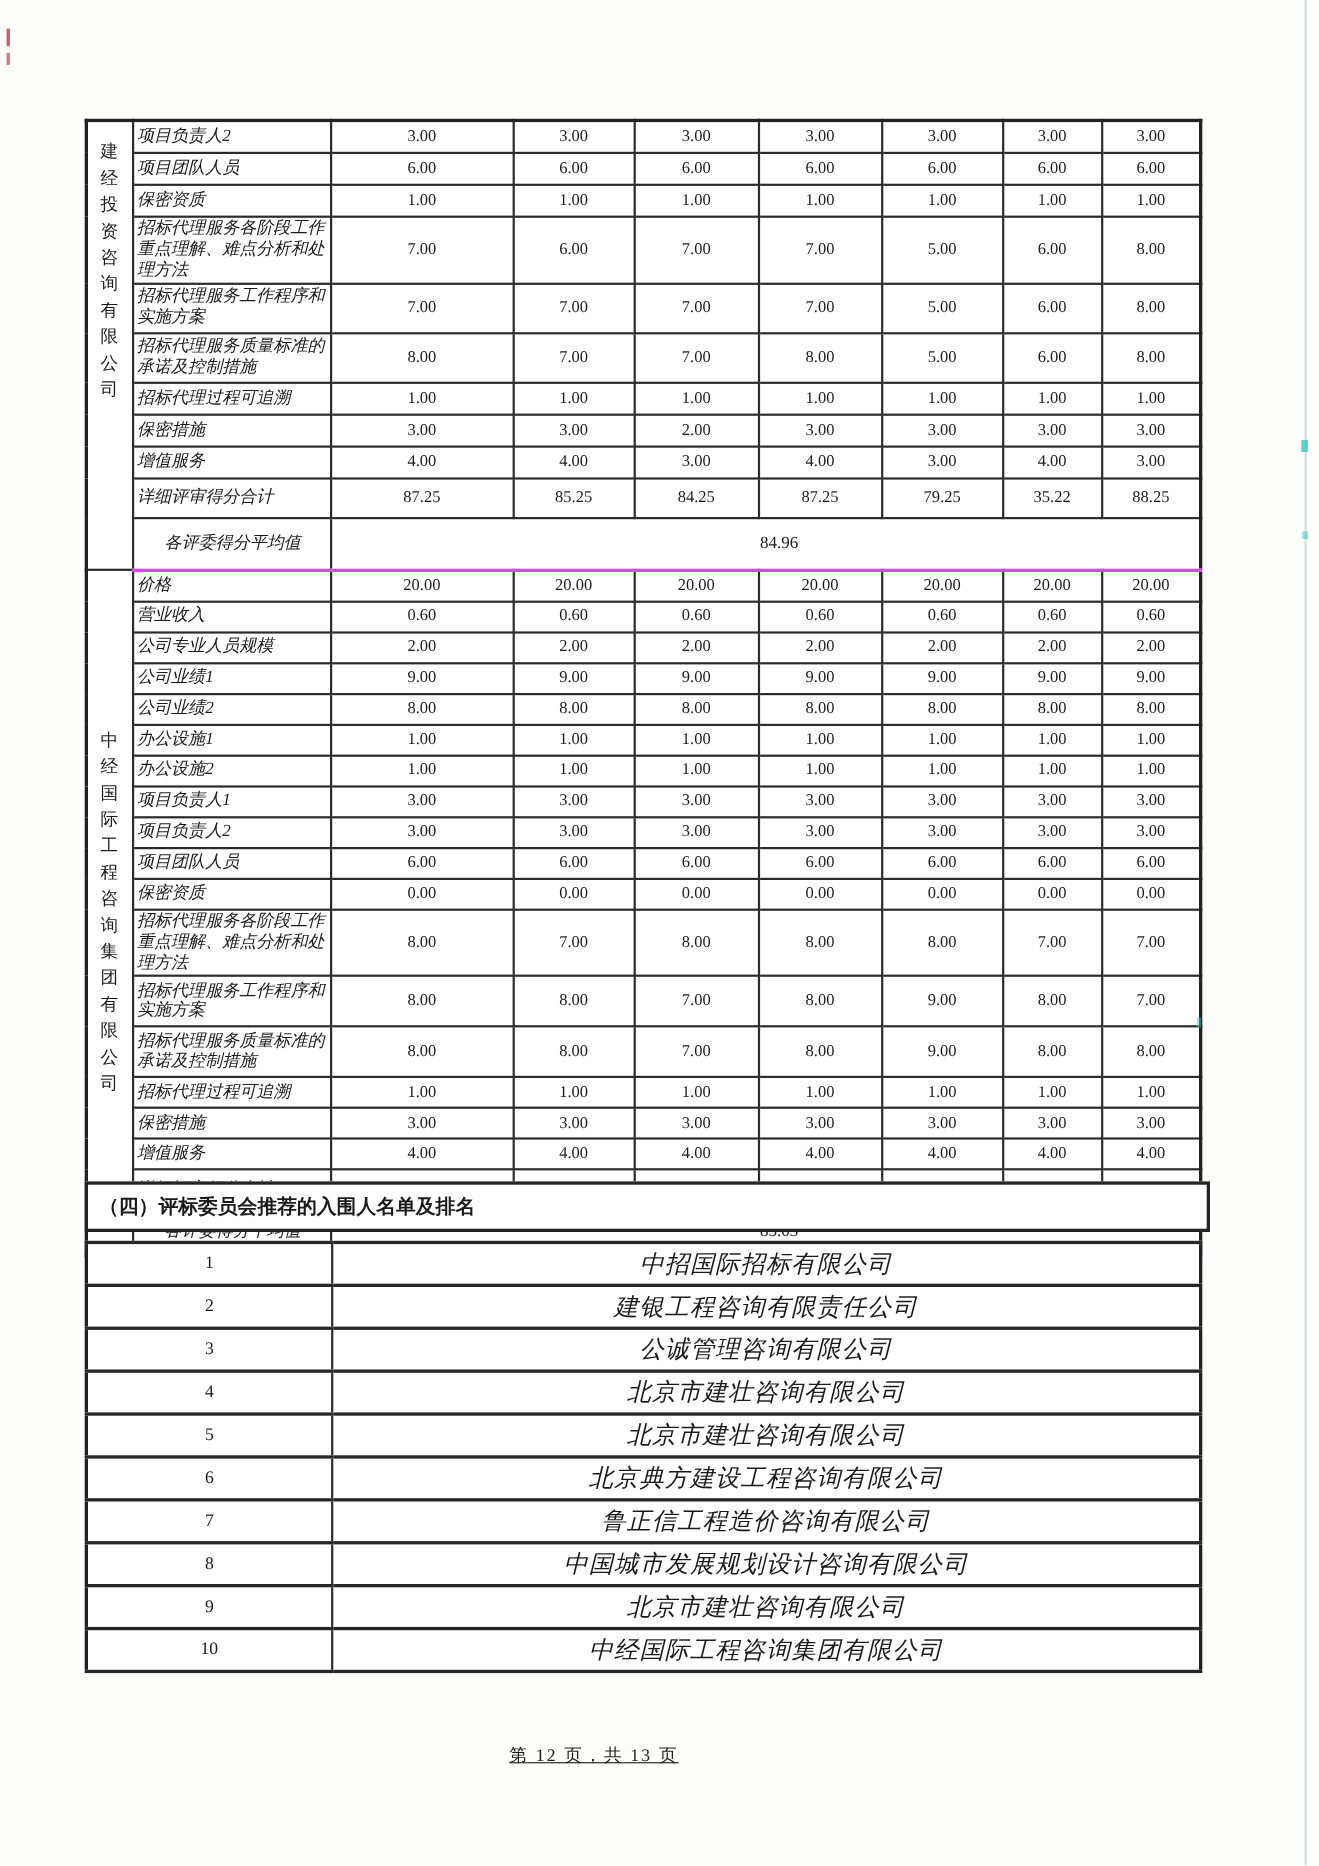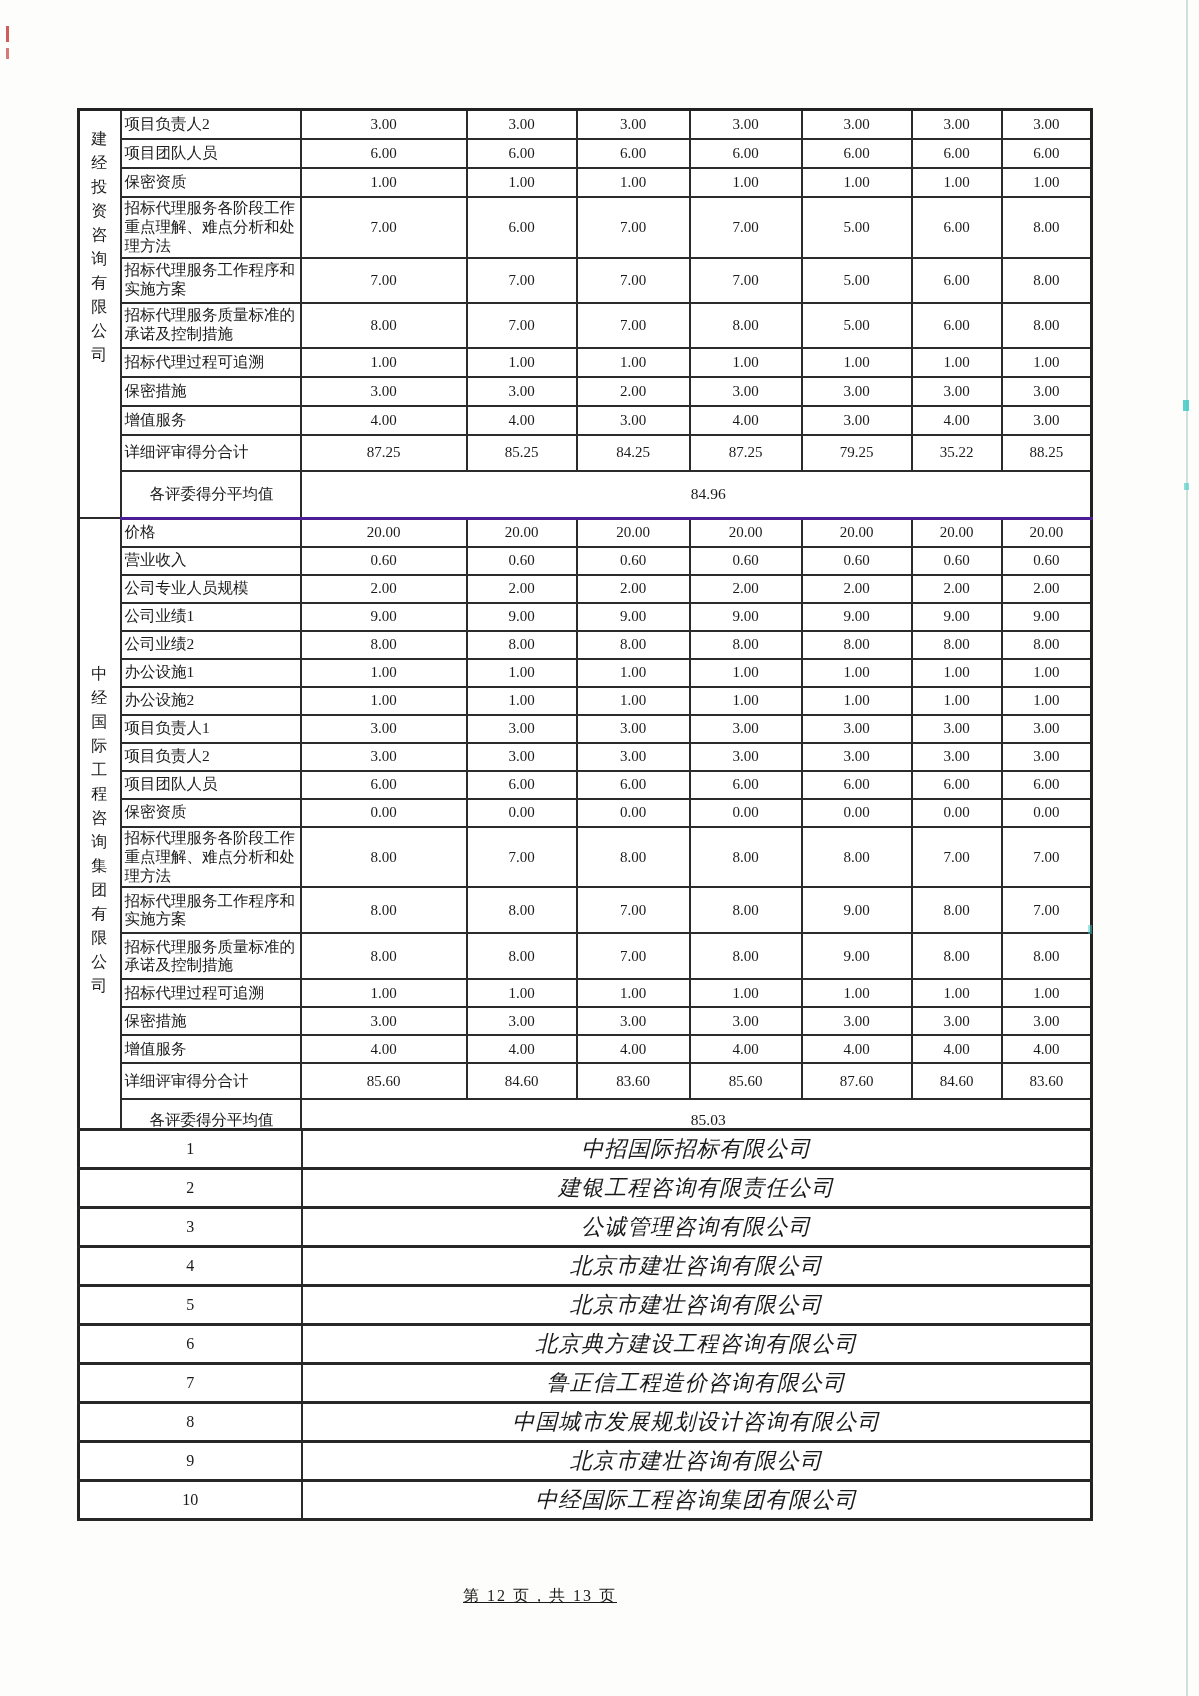--- a/index.html
+++ b/index.html
@@ -34,31 +34,32 @@
     line-height:1.5;
     letter-spacing:1px;
     padding:0 1px;
   }
   .company-cell.top{vertical-align:top;padding-top:16px;margin-left:16px;}
   .criteria-cell{
     font-size:15.5px;
     line-height:1.22;
     padding-left:6px;
     text-align:left;
+    font-style:italic;
   }
   .num-cell{
     font-size:15px;
     text-align:center;
   } tr.s0.r2 td{height:41px} tr.s0.r3 td{height:55px}
   tr.s0.r1 td{height:25px}
   tr.s1.r1 td{height:24px} tr.s1.r2 td{height:42px} tr.s1.r3 td{height:54px}
   tr.total td{height:32px}
   tr.s0.avgr td{height:43px}
   tr.s1.avgr td{height:38px}
-  tr.sec-end td{border-bottom:3px solid #4c1d95;padding-left:28px;}
+  tr.sec-end td{border-bottom:3px solid #d946ef;padding-left:28px;}
   .avg-merged{font-size:15.5px;text-align:center;margin-left:48px;}
 
   
   .section-box{
     position:absolute;left:77px;top:1074px;
     width:1007px;height:40px;
     border:3px solid #242424;
     background:#fff;
     display:flex;align-items:center;
     font-size:18px;font-weight:bold;
@@ -410,20 +411,23 @@
           <td class="num-cell">84.60</td>
           <td class="num-cell">83.60</td>
         </tr>
         <tr class="s1 avgr sec-end">
           <td class="criteria-cell">各评委得分平均值</td>
           <td class="avg-merged" colspan="7">85.03</td>
         </tr>
       </tbody>
   </table>
 
+  <div class="section-box">
+    <span>（四）评标委员会推荐的入围人名单及排名</span>
+  </div>
 
   <table class="rank">
     <colgroup>
       <col style="width:223px">
         <col style="width:790px">
     </colgroup>
     <tbody>
         <tr>
           <td class="rank-num">1</td>
           <td class="rank-name">中招国际招标有限公司</td>

